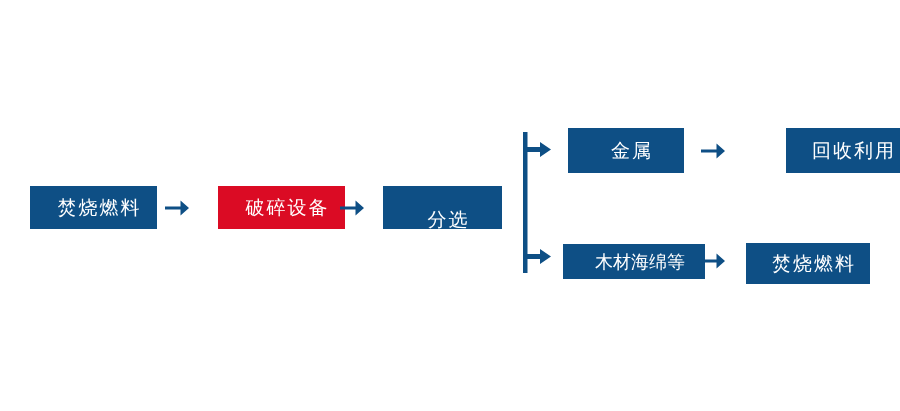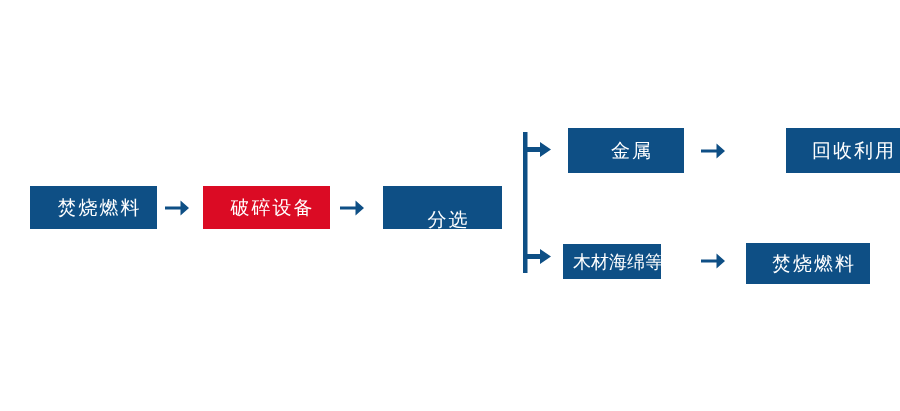--- a/index.html
+++ b/index.html
@@ -30,25 +30,25 @@
     line-height: 1;
     white-space: nowrap;
     box-sizing: border-box;
     padding-left: 12px;
   }
   .node.blue   { background: #0E4F85; }
   .node.red    { background: #DB0B24; }
 
   
   #node-bulky-waste    { left: 30px;  top: 186px; width: 127px; height: 43px; }
-  #node-crusher        { left: 203px; top: 186px; width: 127px; height: 43px; }
+  #node-crusher        { left: 218px; top: 186px; width: 127px; height: 43px; }
   #node-sorting        { left: 383px; top: 186px; width: 119px; height: 43px; align-items: flex-end; }
   #node-metal          { left: 568px; top: 128px; width: 116px; height: 45px; }
   #node-recycle        { left: 786px; top: 128px; width: 124px; height: 45px; font-family: Liberation Serif, serif; }
-  #node-wood-sponge    { left: 563px; top: 244px; width: 98px; height: 35px; font-size: 18px; letter-spacing: 0px; align-items: center; }
+  #node-wood-sponge    { left: 563px; top: 244px; width: 142px; height: 35px; font-size: 18px; letter-spacing: 0px; align-items: center; }
   #node-incineration   { left: 746px; top: 243px; width: 124px; height: 41px; }
 
   
   .arrow {
     position: absolute;
     color: #0E4F85;
     line-height: 1;
   }
   .arrow svg { display: block; }
 

